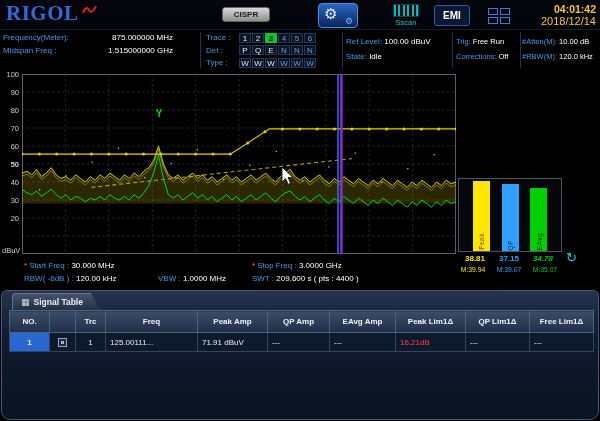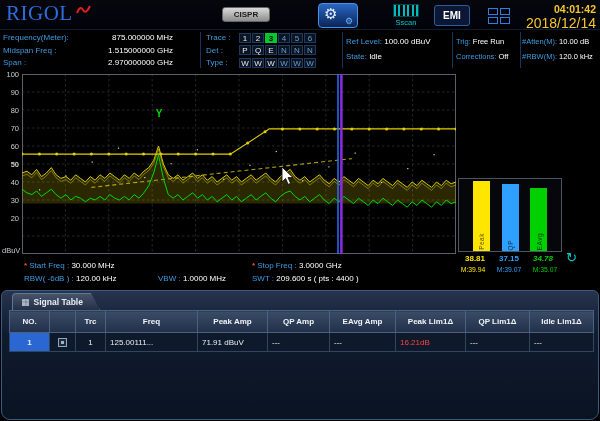--- a/index.html
+++ b/index.html
@@ -2,40 +2,40 @@
 <html><head>
 <meta charset="utf-8">
 <style>
 *{margin:0;padding:0;box-sizing:border-box}
 html,body{width:600px;height:421px;background:#000;overflow:hidden;position:relative;
   font-family:"Liberation Sans","DejaVu Sans",sans-serif;color:#fff}
 
 
 .topbar{position:absolute;left:0;top:0;width:600px;height:30px;background:linear-gradient(#05070d,#01030a);border-bottom:1px solid #0e1c30}
 .logo{position:absolute;left:6px;top:1px;display:flex;align-items:flex-start}
-.logo-text{font-family:"Liberation Serif","DejaVu Serif",serif;font-weight:normal;font-size:21px;color:#2f6bd9;letter-spacing:.5px}
+.logo-text{font-family:"Liberation Serif","DejaVu Serif",serif;font-weight:bold;font-size:21px;color:#2f6bd9;letter-spacing:.5px}
 .logo-wave{margin-left:2px;margin-top:3px}
 .cispr{position:absolute;left:222px;top:7px;width:48px;height:15px;border:1px solid #666;border-radius:3px;
   background:linear-gradient(#d9d9d9,#8e8e8e);color:#1c1c1c;font-size:8px;font-weight:bold;font-family:inherit}
 .gear-btn{position:absolute;left:318px;top:3px;width:40px;height:25px;border:1px solid #4a90e0;border-radius:4px;
   background:linear-gradient(#2a66c4,#0a2455);cursor:pointer}
 .gear-main{position:absolute;left:5px;top:2px;font-size:15px;color:#e6eeff;line-height:1}
 .gear-small{position:absolute;right:4px;bottom:1px;font-size:9px;color:#6cb6ff;line-height:1}
 .sscan-btn{position:absolute;left:382px;top:3px;width:48px;height:26px;background:none;border:none;cursor:pointer}
 .sscan-icon{display:block;width:24px;height:11px;margin:0 auto;
   background:repeating-linear-gradient(90deg,#00bcbc 0 2px,transparent 2px 4.5px);outline:1px solid rgba(0,188,188,.35)}
 .sscan-label{display:block;margin-top:2px;text-align:center;font-size:7.5px;color:#00c8c8}
 .emi-btn{position:absolute;left:434px;top:5px;width:36px;height:21px;background:#0b1733;border:1px solid #2d5ba6;border-radius:3px;
   color:#fff;font-weight:bold;font-size:10px;font-family:inherit;cursor:pointer}
 .layout-btn{position:absolute;left:479px;top:5px;width:40px;height:21px;background:none;border:none;cursor:pointer}
 .layout-grid{display:grid;grid-template-columns:10px 10px;gap:2px;width:22px;margin:0 auto}
 .sq{width:10px;height:7px;border:1.5px solid #2f7fe0}
 .clock{position:absolute;right:4px;top:3px;text-align:right;color:#f6c62e}
 .clock .time{font-size:10.5px;font-weight:bold}
-.clock .date{font-size:14px}
+.clock .date{font-size:11px}
 
 
 .vsep{position:absolute;top:32px;height:36px;width:1px;background:#16355c}
 .freq-panel{position:absolute;left:3px;top:32px;width:170px}
 .freq-panel .row{display:flex;justify-content:space-between;font-size:8px;line-height:12.5px}
 .ilabel{color:#3f9be0}
 .ival{color:#fff}
 .trace-panel{position:absolute;left:206px;top:32px;width:134px;font-size:8px}
 .trace-panel .row{line-height:12.5px;white-space:nowrap}
 .trace-panel .rlabel{display:inline-block;width:32px;color:#3f9be0}
@@ -135,24 +135,20 @@
 <div class="vsep" style="left:520px"></div>
 
 <div class="freq-panel">
   <div class="row">
     <span class="ilabel">Frequency(Meter):</span>
     <span class="ival">875.000000 MHz</span>
   </div>
   <div class="row">
     <span class="ilabel">Midspan Freq :</span>
     <span class="ival">1.515000000 GHz</span>
-  </div>
-  <div class="row">
-    <span class="ilabel">Span :</span>
-    <span class="ival">2.970000000 GHz</span>
   </div>
 </div>
 
 <div class="trace-panel">
   <div class="row">
     <span class="rlabel">Trace :</span><span class="tc">1</span><span class="tc">2</span><span class="tc active">3</span><span class="tc dim">4</span><span class="tc dim">5</span><span class="tc dim">6</span>
   </div>
   <div class="row">
     <span class="rlabel">Det :</span><span class="tc">P</span><span class="tc">Q</span><span class="tc">E</span><span class="tc dim">N</span><span class="tc dim">N</span><span class="tc dim">N</span>
   </div>
@@ -348,21 +344,21 @@
       <tr>
         <th>NO.</th>
         <th></th>
         <th>Trc</th>
         <th>Freq</th>
         <th>Peak Amp</th>
         <th>QP Amp</th>
         <th>EAvg Amp</th>
         <th>Peak Lim1Δ</th>
         <th>QP Lim1Δ</th>
-        <th>Idle Lim1Δ</th>
+        <th>Free Lim1Δ</th>
       </tr>
     </thead>
     <tbody>
       <tr>
         <td class="no">1</td>
         <td class="c">
             <div class="cbx"></div>
           </td>
         <td class="c">1</td>
         <td>125.00111...</td>

